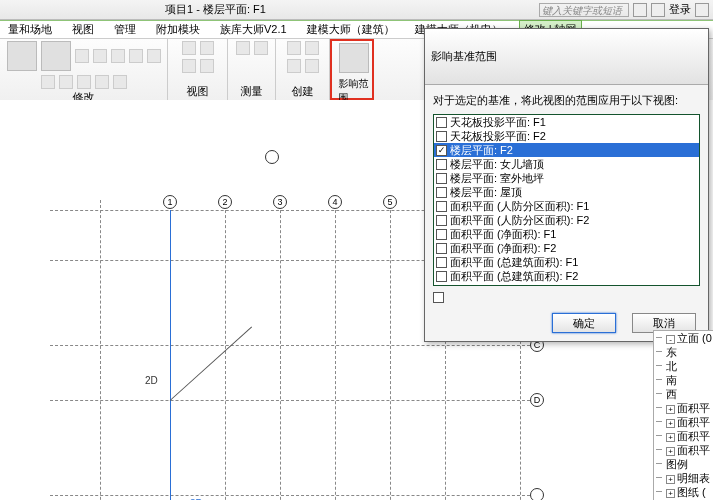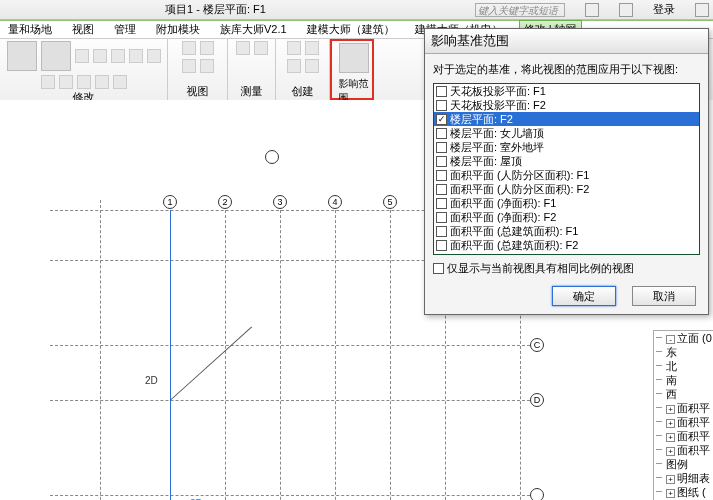--- a/index.html
+++ b/index.html
@@ -1,20 +1,20 @@
 <!DOCTYPE html>
 <html><head>
 <meta charset="utf-8">
 <style>
 * { margin: 0; padding: 0; box-sizing: border-box; font-family: "Microsoft YaHei", SimSun, sans-serif; font-size: 11px; }
 body { width: 713px; height: 500px; overflow: hidden; background: #fff; position: relative; }
 
 .tabs-bar { height: 20px; background: linear-gradient(#f4f4f4,#e8e8e8); border-bottom: 1px solid #bbb; display: flex; align-items: flex-end; padding-left: 160px; position: relative; }
 .doc-title { position: absolute; left: 165px; top: 2px; font-size: 11px; }
-.right-tools { position: absolute; right: 4px; top: 2px; display: flex; gap: 20px; align-items: center; }
+.right-tools { position: absolute; right: 4px; top: 2px; display: flex; gap: 4px; align-items: center; }
 .search-box { width: 90px; height: 14px; border: 1px solid #aaa; font-size: 10px; color: #888; padding: 0 2px; font-style: italic; }
 .mini-icon { width: 14px; height: 14px; border: 1px solid #999; background: #eee; display: inline-block; }
 
 .menu-bar { height: 18px; background: #fff; border-bottom: 1px solid #ccc; display: flex; align-items: center; padding-left: 4px; gap: 12px; }
 .menu-item { font-size: 11px; cursor: pointer; padding: 1px 4px; }
 .menu-item.active { background: #d4eec8; border: 1px solid #6ab04c; }
 
 .ribbon { height: 62px; background: linear-gradient(#fdfdfd,#f0f0f0); border-bottom: 1px solid #aaa; display: flex; }
 .ribbon-group { border-right: 1px solid #ccc; padding: 2px 6px 0 6px; display: flex; flex-direction: column; justify-content: space-between; align-items: center; position: relative; }
 .ribbon-icons { display: flex; gap: 4px; flex-wrap: wrap; align-items: center; justify-content: center; }
@@ -25,21 +25,21 @@
 
 .canvas { position: absolute; left: 0; top: 100px; width: 713px; height: 400px; background: #fff; }
 .grid-h, .grid-v { position: absolute; border-color: #888; }
 .grid-h { border-top: 1px dashed #888; width: 480px; left: 50px; }
 .grid-v { border-left: 1px dashed #888; height: 330px; top: 100px; }
 .bubble { position: absolute; width: 14px; height: 14px; border: 1px solid #333; border-radius: 50%; font-size: 9px; display: flex; align-items: center; justify-content: center; background: #fff; }
 .blue-line { position: absolute; background: #2a6fd6; }
 .dim-text { position: absolute; font-size: 10px; color: #333; }
 
 .dialog { position: absolute; left: 424px; top: 28px; width: 285px; background: #f4f4f4; border: 1px solid #666; box-shadow: 2px 2px 6px rgba(0,0,0,0.3); }
-.dialog-title { background: linear-gradient(#fff,#e2e2e2); padding: 3px 6px; font-size: 13px; border-bottom: 1px solid #aaa; }
+.dialog-title { background: linear-gradient(#fff,#e2e2e2); padding: 20px 6px; font-size: 11px; border-bottom: 1px solid #aaa; }
 .dialog-body { padding: 8px; }
 .dialog-msg { font-size: 11px; margin-bottom: 6px; }
 .listbox { border: 1px solid #14532d; background: #fff; height: 172px; overflow: hidden; }
 .list-item { display: flex; align-items: center; padding: 0 2px; font-size: 11px; height: 14px; line-height: 14px; white-space: nowrap; }
 .list-item.selected { background: #2a6fd6; color: #fff; }
 .chk { width: 11px; height: 11px; border: 1px solid #555; margin-right: 3px; display: inline-flex; align-items: center; justify-content: center; font-size: 9px; background: #fff; color: #000; }
 .dialog-opt { display: flex; align-items: center; font-size: 11px; margin: 6px 0 10px 0; }
 .dialog-buttons { display: flex; justify-content: flex-end; gap: 16px; padding-right: 4px; }
 .dlg-btn { width: 64px; height: 20px; border: 1px solid #888; background: linear-gradient(#fff,#e4e4e4); font-size: 11px; cursor: pointer; }
 .dlg-btn.primary { border: 1px solid #2a6fd6; box-shadow: 0 0 2px #2a6fd6; }
@@ -208,21 +208,20 @@
           <span class="chk"></span>
           <span>面积平面 (总建筑面积): F1</span>
         </div>
         <div class="list-item">
           <span class="chk"></span>
           <span>面积平面 (总建筑面积): F2</span>
         </div>
       </div>
     <div class="dialog-opt">
       <span class="chk"></span>
-      <span>仅显示与当前视图具有相同比例的视图</span>
     </div>
     <div class="dialog-buttons">
       <button class="dlg-btn primary">确定</button>
       <button class="dlg-btn">取消</button>
     </div>
   </div>
 </div>
 
 <div class="browser" id="browser">
     <div class="tree-item"><span class="expander">-</span><span>立面 (0</span></div>

